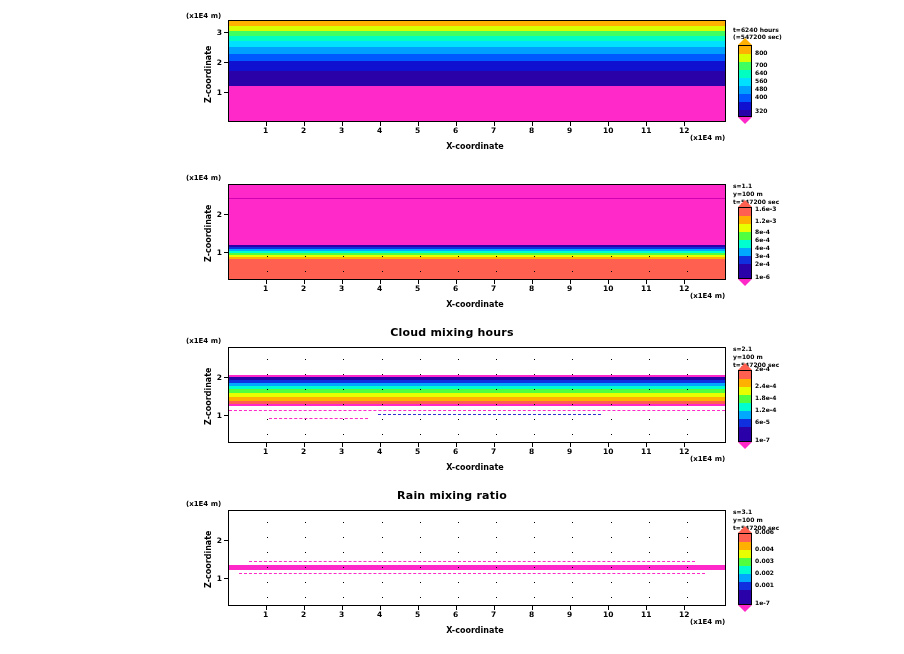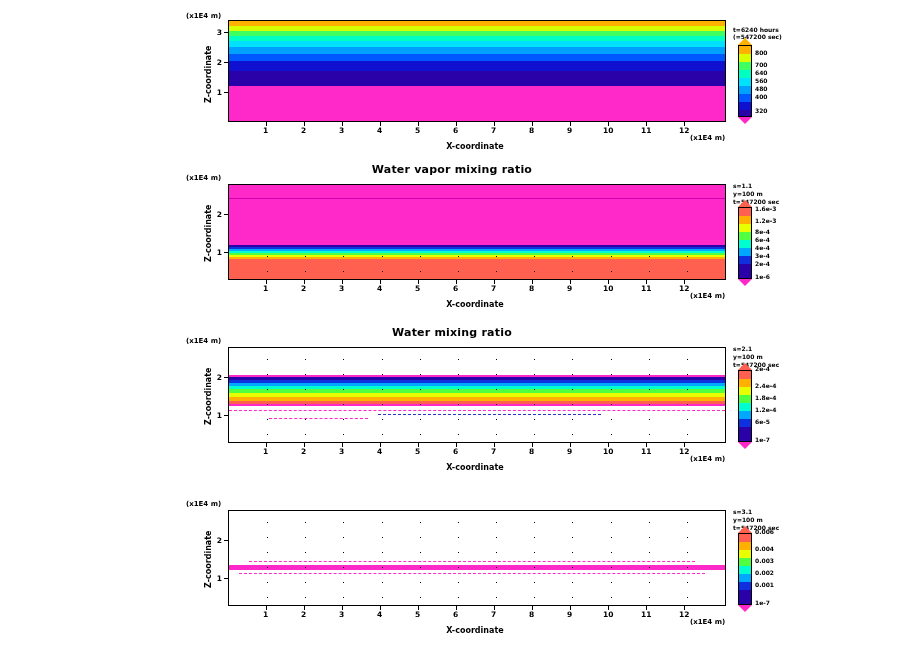--- a/index.html
+++ b/index.html
@@ -136,21 +136,20 @@
     <div class="cbar-label" style="left:755px;top:61px;">700</div>
     <div class="cbar-label" style="left:755px;top:69px;">640</div>
     <div class="cbar-label" style="left:755px;top:77px;">560</div>
     <div class="cbar-label" style="left:755px;top:85px;">480</div>
     <div class="cbar-label" style="left:755px;top:93px;">400</div>
     <div class="cbar-label" style="left:755px;top:107px;">320</div>
   </div>
 </div>
 
 <div class="panel" style="top:162px;height:163px;">
-  <div class="title" style="top:1px;">Water vapor mixing ratio</div>
 
   <div class="ylabel-top" style="left:186px;top:12px;">(x1E4 m)</div>
   <div class="ylabel" style="left:204px;top:100px;">Z-coordinate</div>
 
   <div class="plotbox" style="left:228px;top:22px;width:498px;height:96px;">
 
     <div class="band" style="top:0px;height:60px;background:#ff28c8;"></div>
 
     <div class="hline" style="top:13px;left:0;width:100%;height:1px;background:#d000b0;"></div>
     <div class="hline" style="top:60px;left:0;width:100%;height:2px;background:#2a00a8;"></div>
@@ -245,21 +244,21 @@
     <div class="cbar-label" style="left:755px;top:66px;">8e-4</div>
     <div class="cbar-label" style="left:755px;top:74px;">6e-4</div>
     <div class="cbar-label" style="left:755px;top:82px;">4e-4</div>
     <div class="cbar-label" style="left:755px;top:90px;">3e-4</div>
     <div class="cbar-label" style="left:755px;top:98px;">2e-4</div>
     <div class="cbar-label" style="left:755px;top:111px;">1e-6</div>
   </div>
 </div>
 
 <div class="panel" style="top:325px;height:163px;">
-  <div class="title" style="top:1px;">Water mixing ratio</div>
+  <div class="title" style="top:1px;">Cloud mixing hours</div>
 
   <div class="ylabel-top" style="left:186px;top:12px;">(x1E4 m)</div>
   <div class="ylabel" style="left:204px;top:100px;">Z-coordinate</div>
 
   <div class="plotbox" style="left:228px;top:22px;width:498px;height:96px;">
 
     <div class="band" style="top:0px;height:96px;background:#ffffff;"></div>
 
     <div class="band" style="top:27px;height:2px;background:#ff28c8;"></div>
     <div class="band" style="top:29px;height:3px;background:#2a00a8;"></div>
@@ -404,20 +403,21 @@
     <div class="cbar-label" style="left:755px;top:40px;">2e-4</div>
     <div class="cbar-label" style="left:755px;top:57px;">2.4e-4</div>
     <div class="cbar-label" style="left:755px;top:69px;">1.8e-4</div>
     <div class="cbar-label" style="left:755px;top:81px;">1.2e-4</div>
     <div class="cbar-label" style="left:755px;top:93px;">6e-5</div>
     <div class="cbar-label" style="left:755px;top:111px;">1e-7</div>
   </div>
 </div>
 
 <div class="panel" style="top:488px;height:166px;">
+  <div class="title" style="top:1px;">Rain mixing ratio</div>
 
   <div class="ylabel-top" style="left:186px;top:12px;">(x1E4 m)</div>
   <div class="ylabel" style="left:204px;top:100px;">Z-coordinate</div>
 
   <div class="plotbox" style="left:228px;top:22px;width:498px;height:96px;">
     <div class="band" style="top:0px;height:96px;background:#ffffff;"></div>
     <div class="band" style="top:54px;height:5px;background:#ff28c8;"></div>
     <div class="dashline" style="top:50px;left:4%;width:90%;border-color:#ff28c8;"></div>
     <div class="dashline" style="top:62px;left:2%;width:94%;border-color:#ff28c8;"></div>
   <div class="grid-dot" style="left: 38.1538px; top: 11.28px;"></div>

